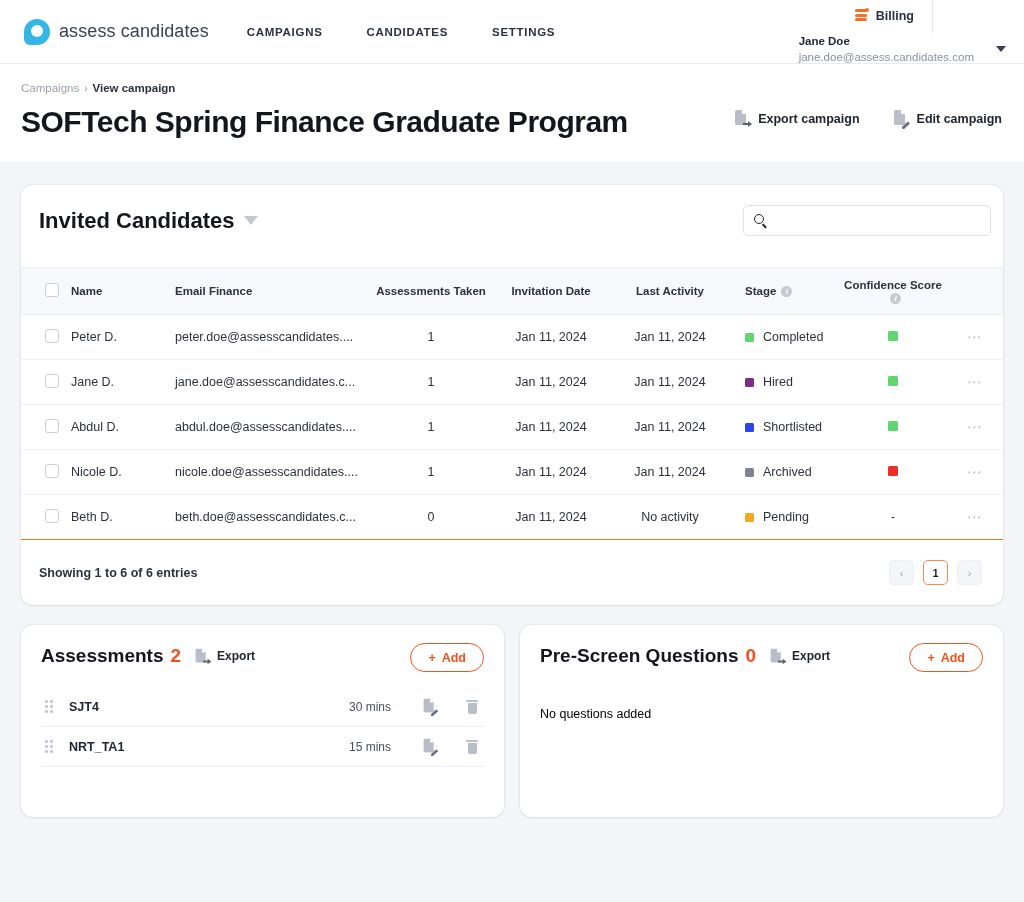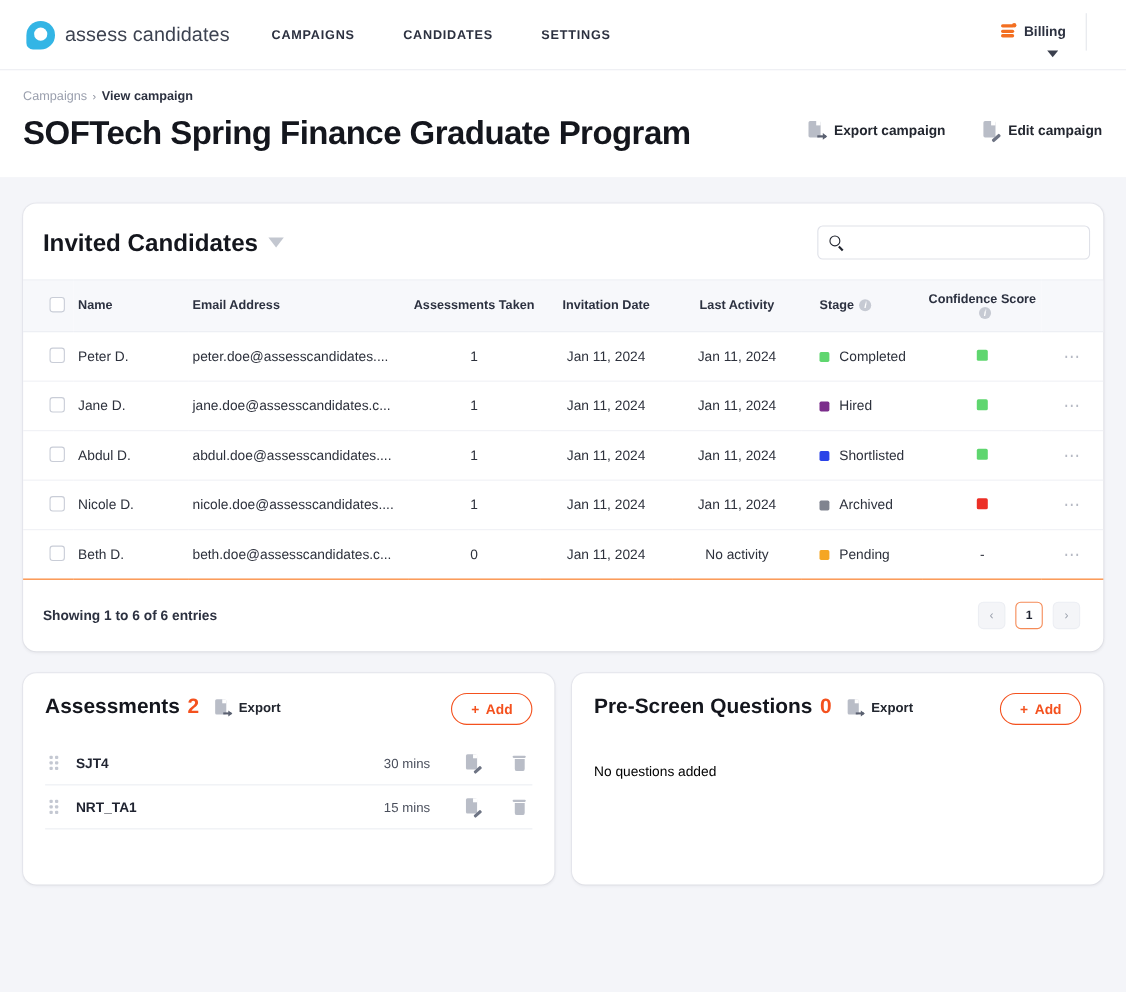--- a/index.html
+++ b/index.html
@@ -140,21 +140,21 @@
   .mag .handle {
     position: absolute; right: 0; bottom: 0; width: 5px; height: 1.6px;
     background: #20242e; transform: rotate(45deg);
   }
   .search-input {
     border: none; outline: none; flex: 1; height: 100%;
     font-family: inherit; font-size: 12.5px; color: #20242e; padding-left: 6px;
     background: transparent;
   }
 
-  table.grid { width: 100%; border-collapse: collapse; }
+  table.grid { width: 100%; border-collapse: collapse; margin-top: 13px; }
   table.grid thead th {
     background: #f7f8fb; font-size: 11.5px; font-weight: bold; color: #2c3140;
     padding: 10px 4px; height: 47px; vertical-align: middle;
     border-top: 1px solid #eceef3; border-bottom: 1px solid #eceef3;
     text-align: left;
   }
   table.grid tbody td {
     font-size: 12.5px; color: #2d313c; height: 45px;
     border-bottom: 1px solid #f0f1f5; padding: 0 4px; vertical-align: middle;
   }
@@ -268,20 +268,24 @@
       <div class="billing">
         <span class="coins">
           <i></i>
             <i></i>
             <i></i>
             <span class="dot"></span>
         </span>
         <span class="billing-label">Billing</span>
       </div>
       <div class="user">
+        <div>
+          <div class="user-name">Jane Doe</div>
+          <div class="user-mail">jane.doe@assess.candidates.com</div>
+        </div>
         <span class="caret"></span>
       </div>
     </div>
   </div>
 
   <div class="titlebar">
     <div class="crumbs">
       <a class="crumb-link">Campaigns</a>
       <span class="crumb-sep">›</span>
       <span class="crumb-current">View campaign</span>
@@ -324,21 +328,21 @@
         </div>
       </div>
 
       <table class="grid">
         <thead>
           <tr>
             <th class="c-check">
               <span class="cbx"></span>
             </th>
             <th class="c-name">Name</th>
-            <th class="c-email">Email Address</th>
+            <th class="c-email">Email Finance</th>
             <th class="c-taken">
               <span class="hdr-2line">Assessments Taken</span>
             </th>
             <th class="c-inv">Invitation Date</th>
             <th class="c-last">Last Activity</th>
             <th class="c-stage">
               <span>Stage</span><span class="hdr-info">i</span>
             </th>
             <th class="c-conf">
               <span class="hdr-2line">Confidence Score</span><span class="hdr-info">i</span>

